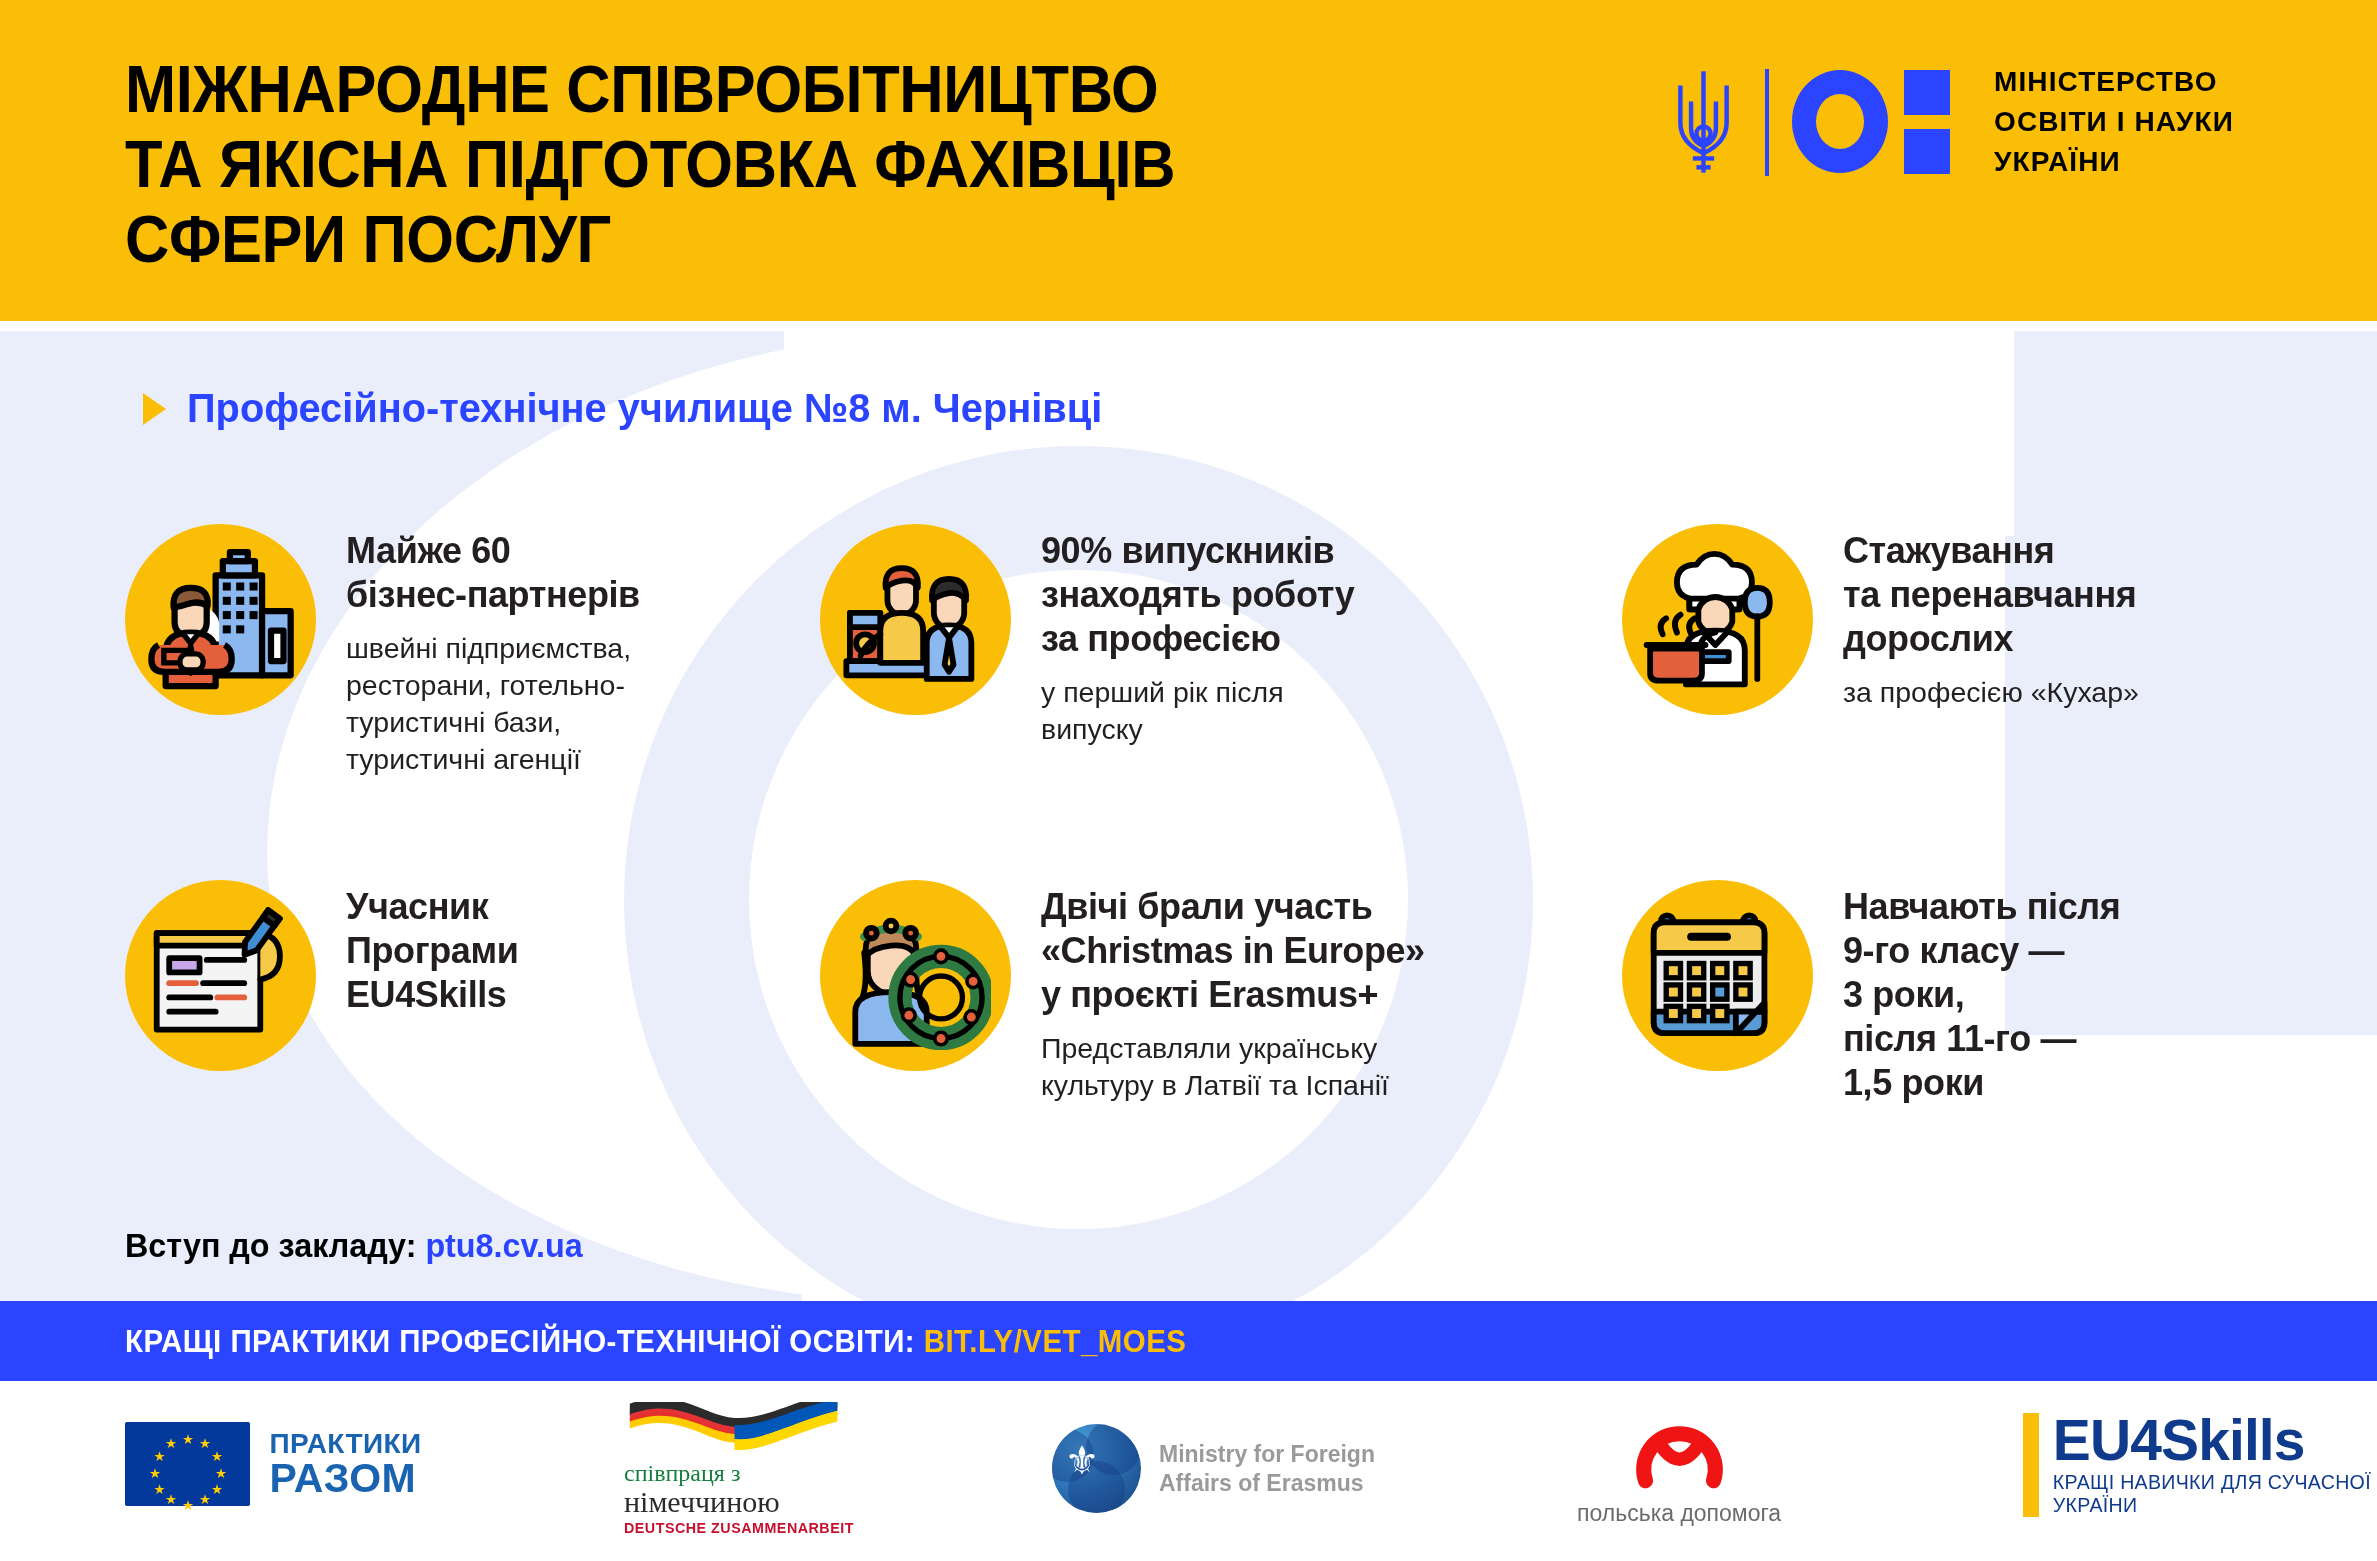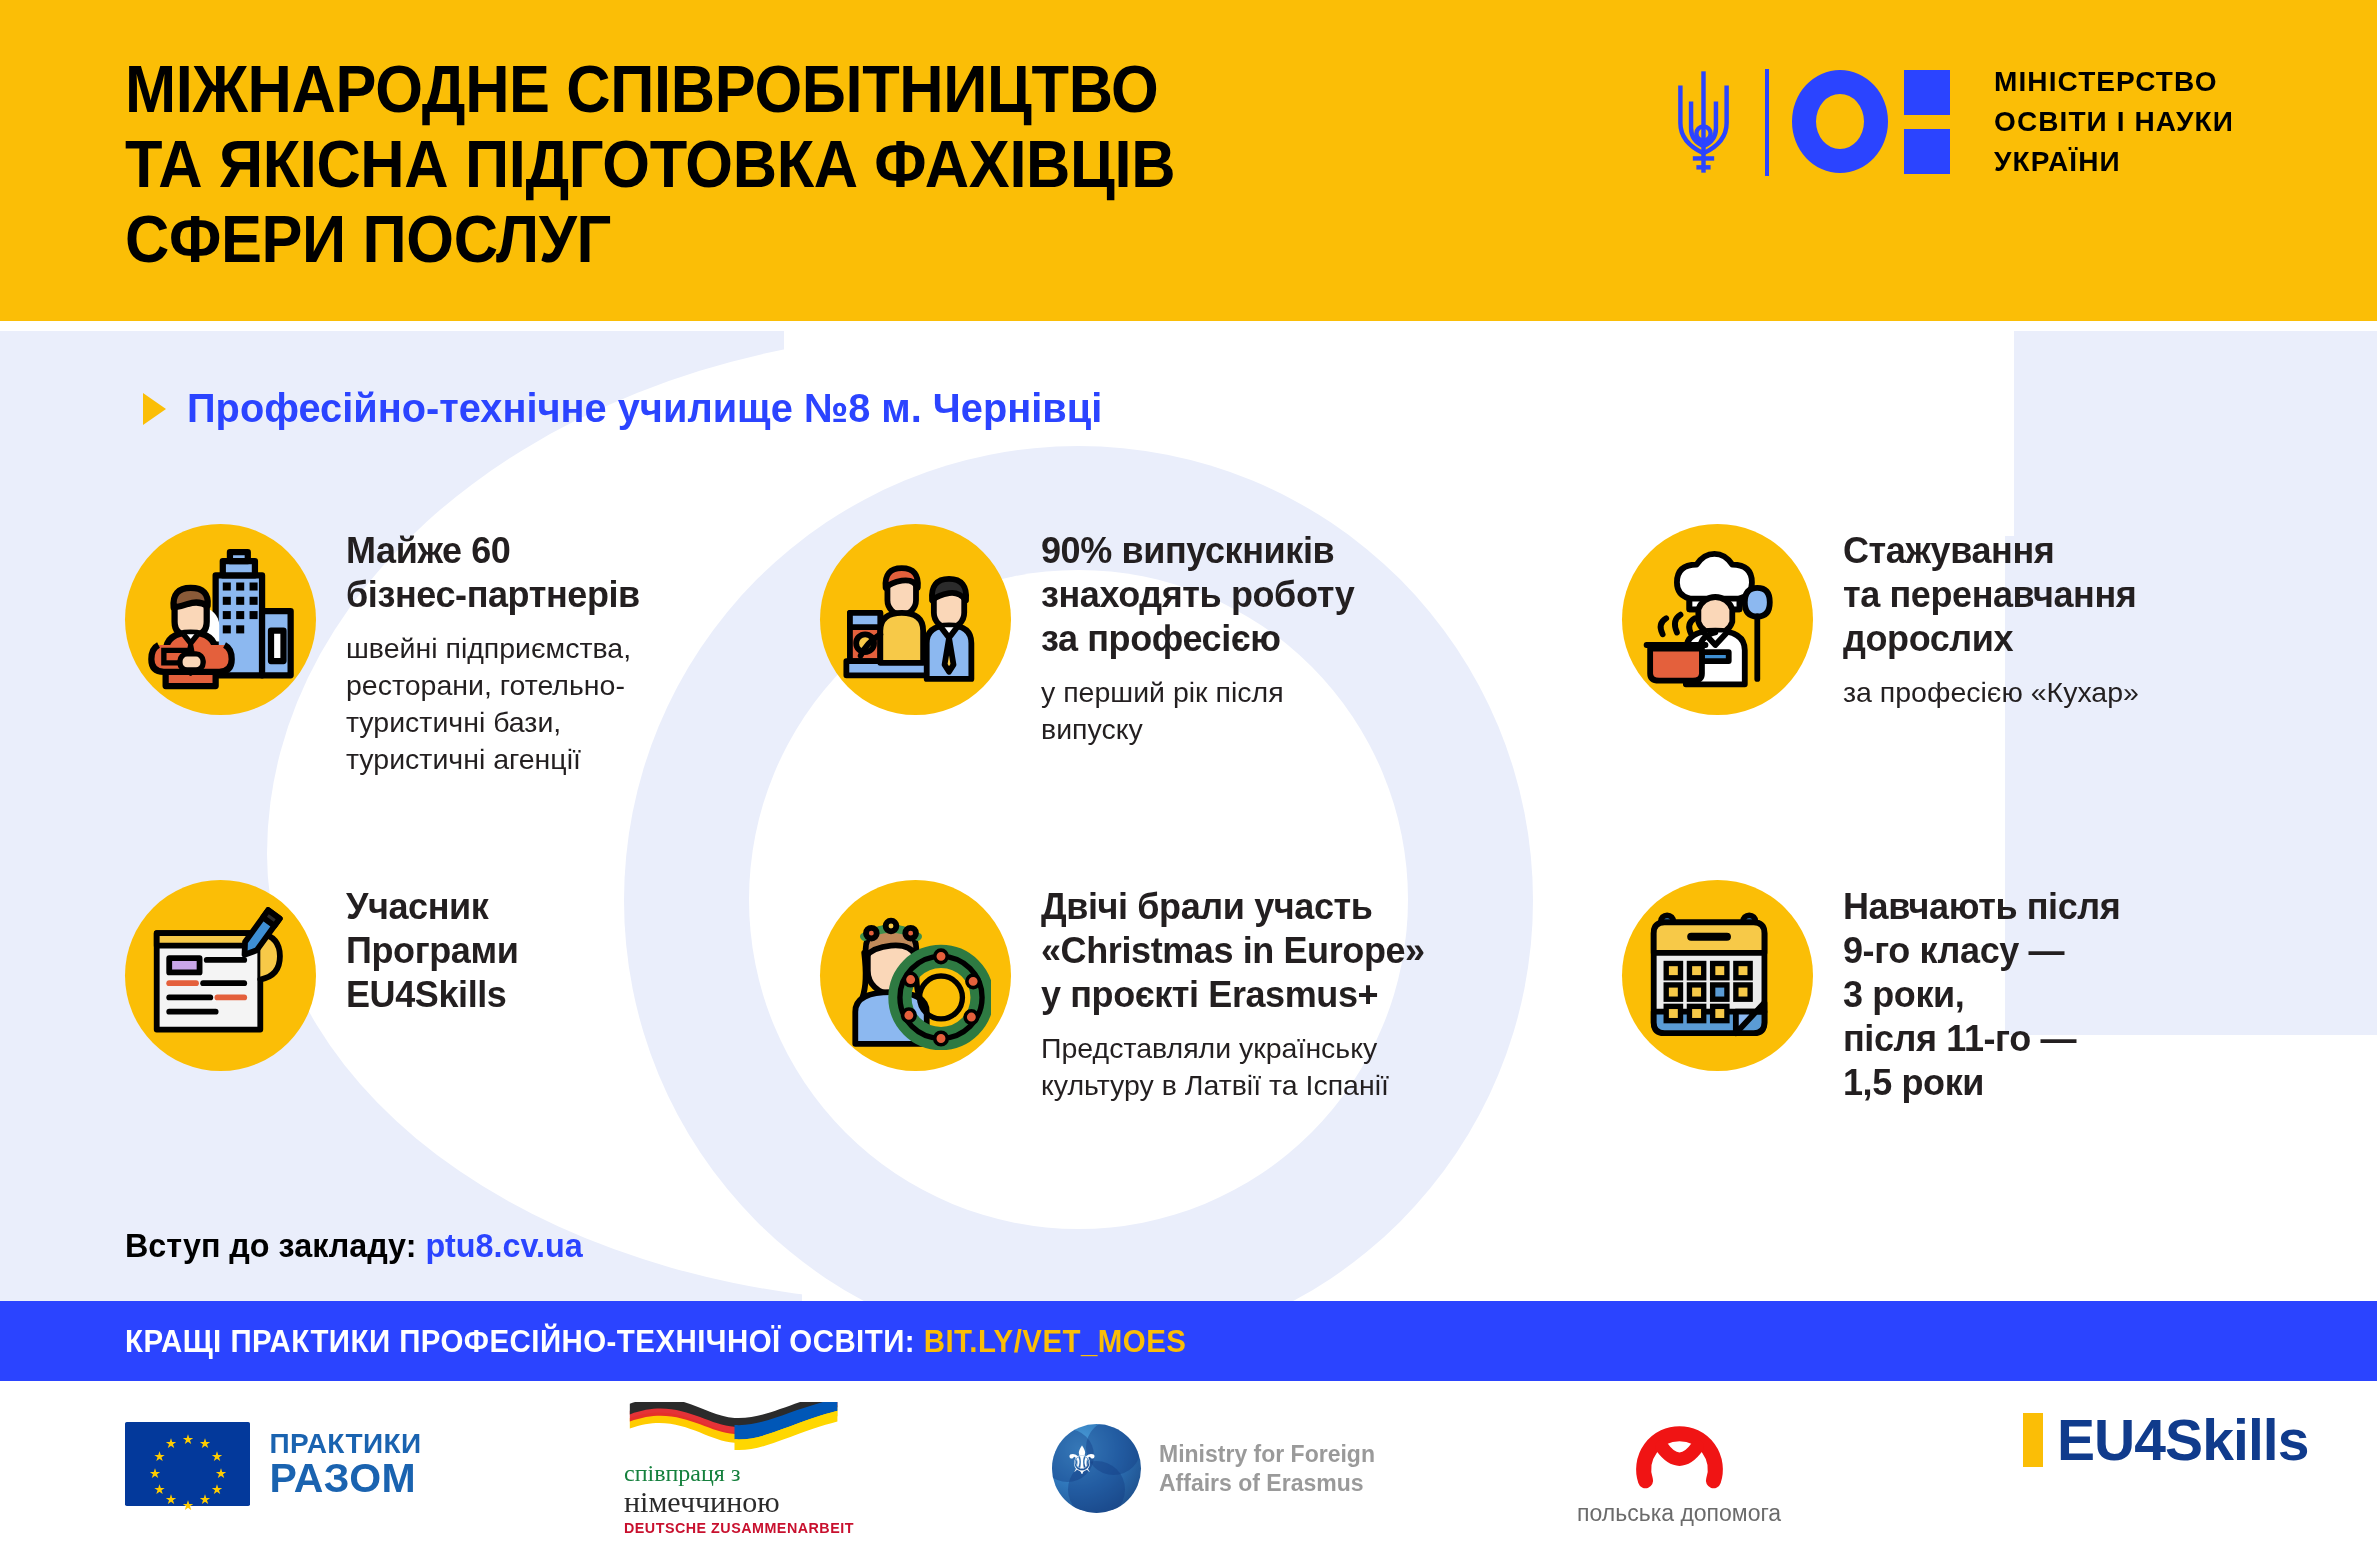--- a/index.html
+++ b/index.html
@@ -534,20 +534,21 @@
         </svg>
         <div class="pl-txt">польська допомога</div>
       </div>
     </div>
 
     <div class="logo" style="left:2023px;top:32px;">
       <div class="eus-wrap">
         <div class="eus-bar"></div>
         <div>
           <div class="eus-main">EU4Skills</div>
+          <div class="eus-sub">КРАЩІ НАВИЧКИ ДЛЯ СУЧАСНОЇ УКРАЇНИ</div>
         </div>
       </div>
     </div>
 
   </div>
 
 </div>
 
 
 </body></html>

